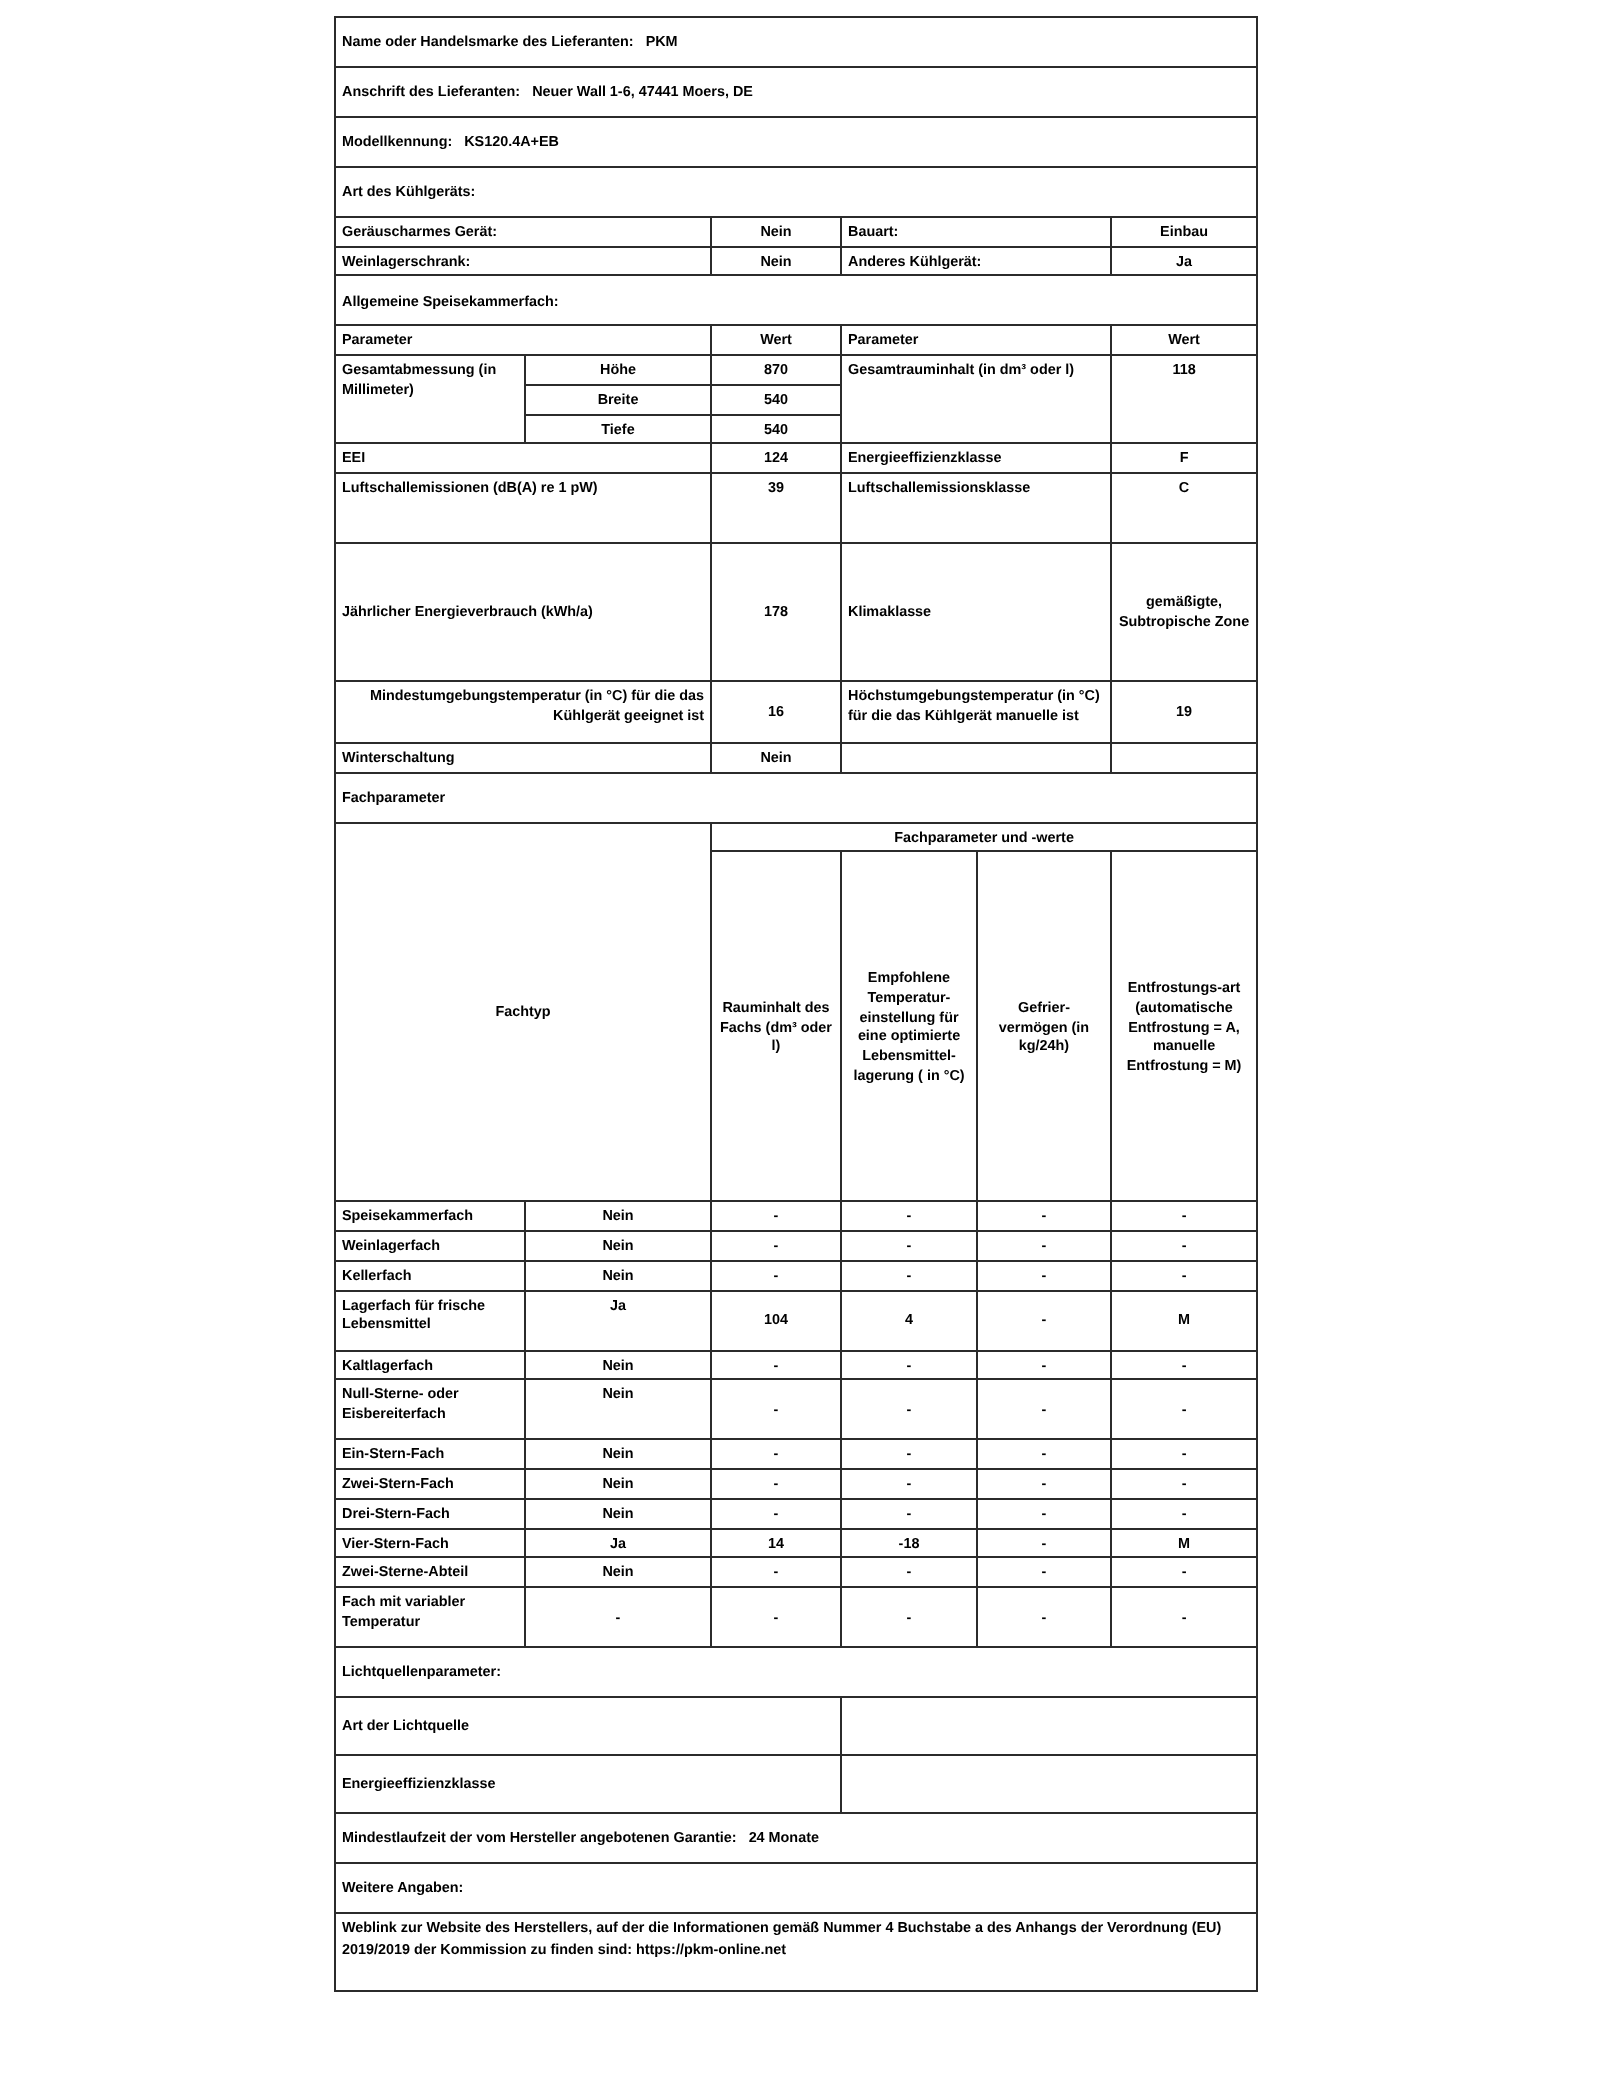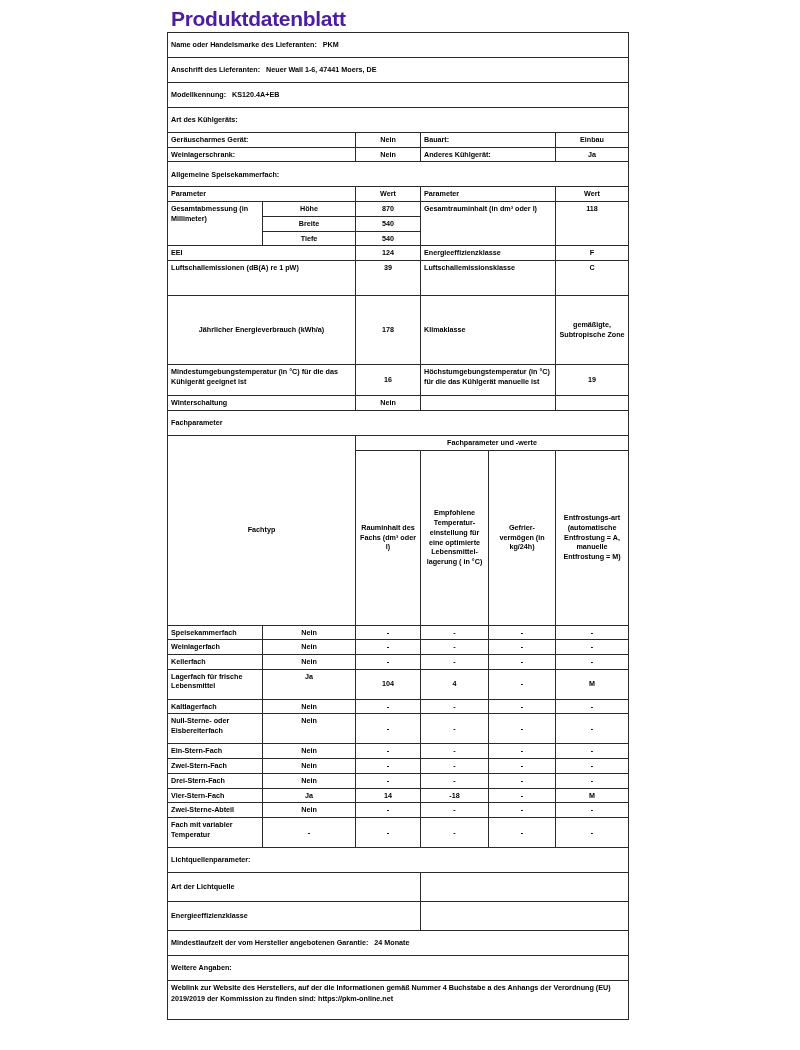--- a/index.html
+++ b/index.html
@@ -45,33 +45,32 @@
     padding:2px 3px;
     vertical-align:middle;
     line-height:1.35;
     word-wrap:break-word;
   }
   .c{text-align:center;}
   .l{text-align:left;}
   .tall{height:20px;}
   .hdr-tall{height:170px;vertical-align:middle;}
   .vtop{vertical-align:top;}
-  .row-lg{height:26px;}
-  .row-xl{height:64px;text-align:center;}
+  .row-lg{height:26px;text-align:right;}
+  .row-xl{height:64px;}
   .row-md{height:30px;}
   .blank{height:24px;}
   .link-row{height:34px;line-height:1.5;}
 </style>
 </head>
 <body>
 
 <div class="page">
   <div class="sheet">
 
-    <div class="title">Produktdatenblatt</div>
 
     <table>
       <colgroup>
         <col style="width:95px">
           <col style="width:93px">
           <col style="width:65px">
         <col style="width:68px">
           <col style="width:67px">
           <col style="width:73px">
       </colgroup>

